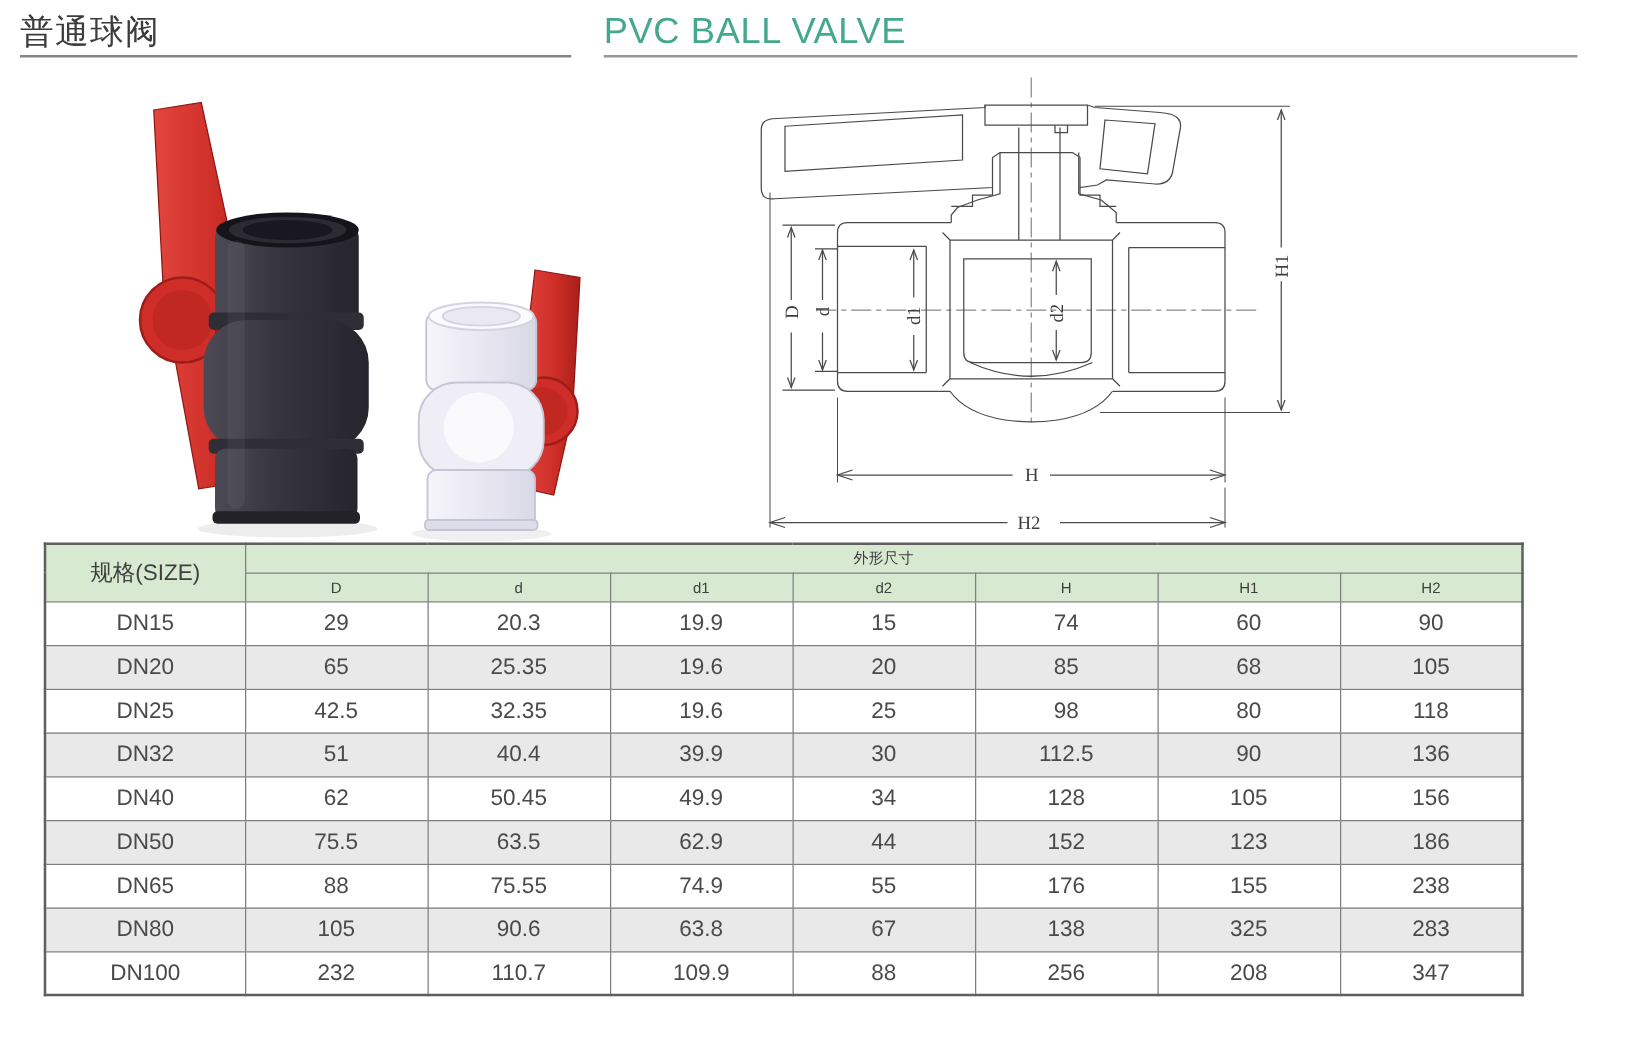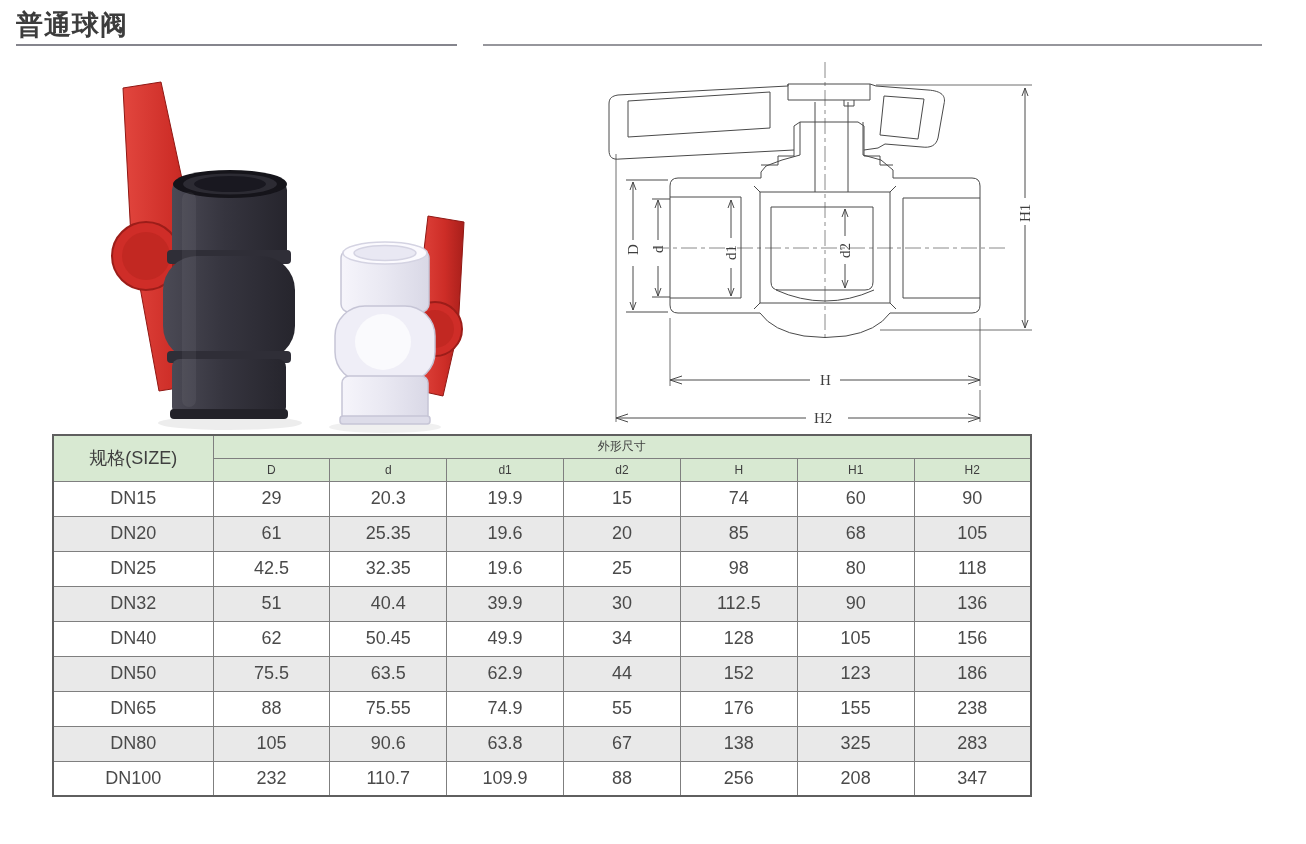--- a/index.html
+++ b/index.html
@@ -2,40 +2,40 @@
 <html><head>
 <meta charset="utf-8">
 <style>
   * { margin:0; padding:0; box-sizing:border-box; }
   html,body { background:#ffffff; }
   .page {
     position:relative; width:1306px; height:844px; background:#ffffff;
     font-family:"Liberation Sans", sans-serif; overflow:hidden;
   }
   .title-zh {
-    position:absolute; left:16px; top:7px; font-size:27px; font-weight:700;
+    position:absolute; left:16px; top:7px; font-size:27px; font-weight:400;
     color:#3c3c3c; letter-spacing:1px;
   }
   .rule-left {
     position:absolute; left:16px; top:44px; width:441px; height:0;
     border-top:2px solid #85858d;
   }
   .title-en {
     position:absolute; left:483px; top:9px; font-size:29px; font-weight:400;
     color:#46a78f; letter-spacing:0.5px;
   }
   .rule-right {
     position:absolute; left:483px; top:44px; width:779px; height:0;
     border-top:2px solid #96969c;
   }
   .photo { position:absolute; left:60px; top:80px; width:480px; height:355px; }
   .drawing { position:absolute; left:608px; top:60px; width:440px; height:370px; }
 
   table.dims {
-    position:absolute; left:52px; top:434px; width:980px;
+    position:absolute; left:35px; top:434px; width:1184px;
     border-collapse:collapse; table-layout:fixed;
     border:2px solid #5f5f5f;
   }
   table.dims th, table.dims td {
     border:1.5px solid #7f7f7f; text-align:center; vertical-align:middle;
     font-family:"Liberation Sans", sans-serif;
   }
   table.dims th {
     background:#d8e9d2; font-weight:400; font-size:12px; color:#3f3f3f; height:23px;
   }
@@ -45,20 +45,21 @@
 
   .dimtext { font-family:"Liberation Serif", serif; fill:#3f3f3f; }
 </style>
 </head>
 <body>
 
 <div class="page">
 
   <div class="title-zh">普通球阀</div>
   <div class="rule-left"></div>
+  <div class="title-en">PVC BALL VALVE</div>
   <div class="rule-right"></div>
 
   <svg class="photo" viewBox="0 0 480 355">
     <defs>
       <linearGradient id="darkBody" x1="0" y1="0" x2="1" y2="0">
         <stop offset="0" stop-color="#4b4a55"></stop>
         <stop offset="0.45" stop-color="#36353f"></stop>
         <stop offset="1" stop-color="#26252d"></stop>
       </linearGradient>
       <linearGradient id="redGrad" x1="0" y1="0" x2="1" y2="0">
@@ -223,21 +224,21 @@
           <td>29</td>
           <td>20.3</td>
           <td>19.9</td>
           <td>15</td>
           <td>74</td>
           <td>60</td>
           <td>90</td>
         </tr>
         <tr>
           <td>DN20</td>
-          <td>61</td>
+          <td>65</td>
           <td>25.35</td>
           <td>19.6</td>
           <td>20</td>
           <td>85</td>
           <td>68</td>
           <td>105</td>
         </tr>
         <tr>
           <td>DN25</td>
           <td>42.5</td>

